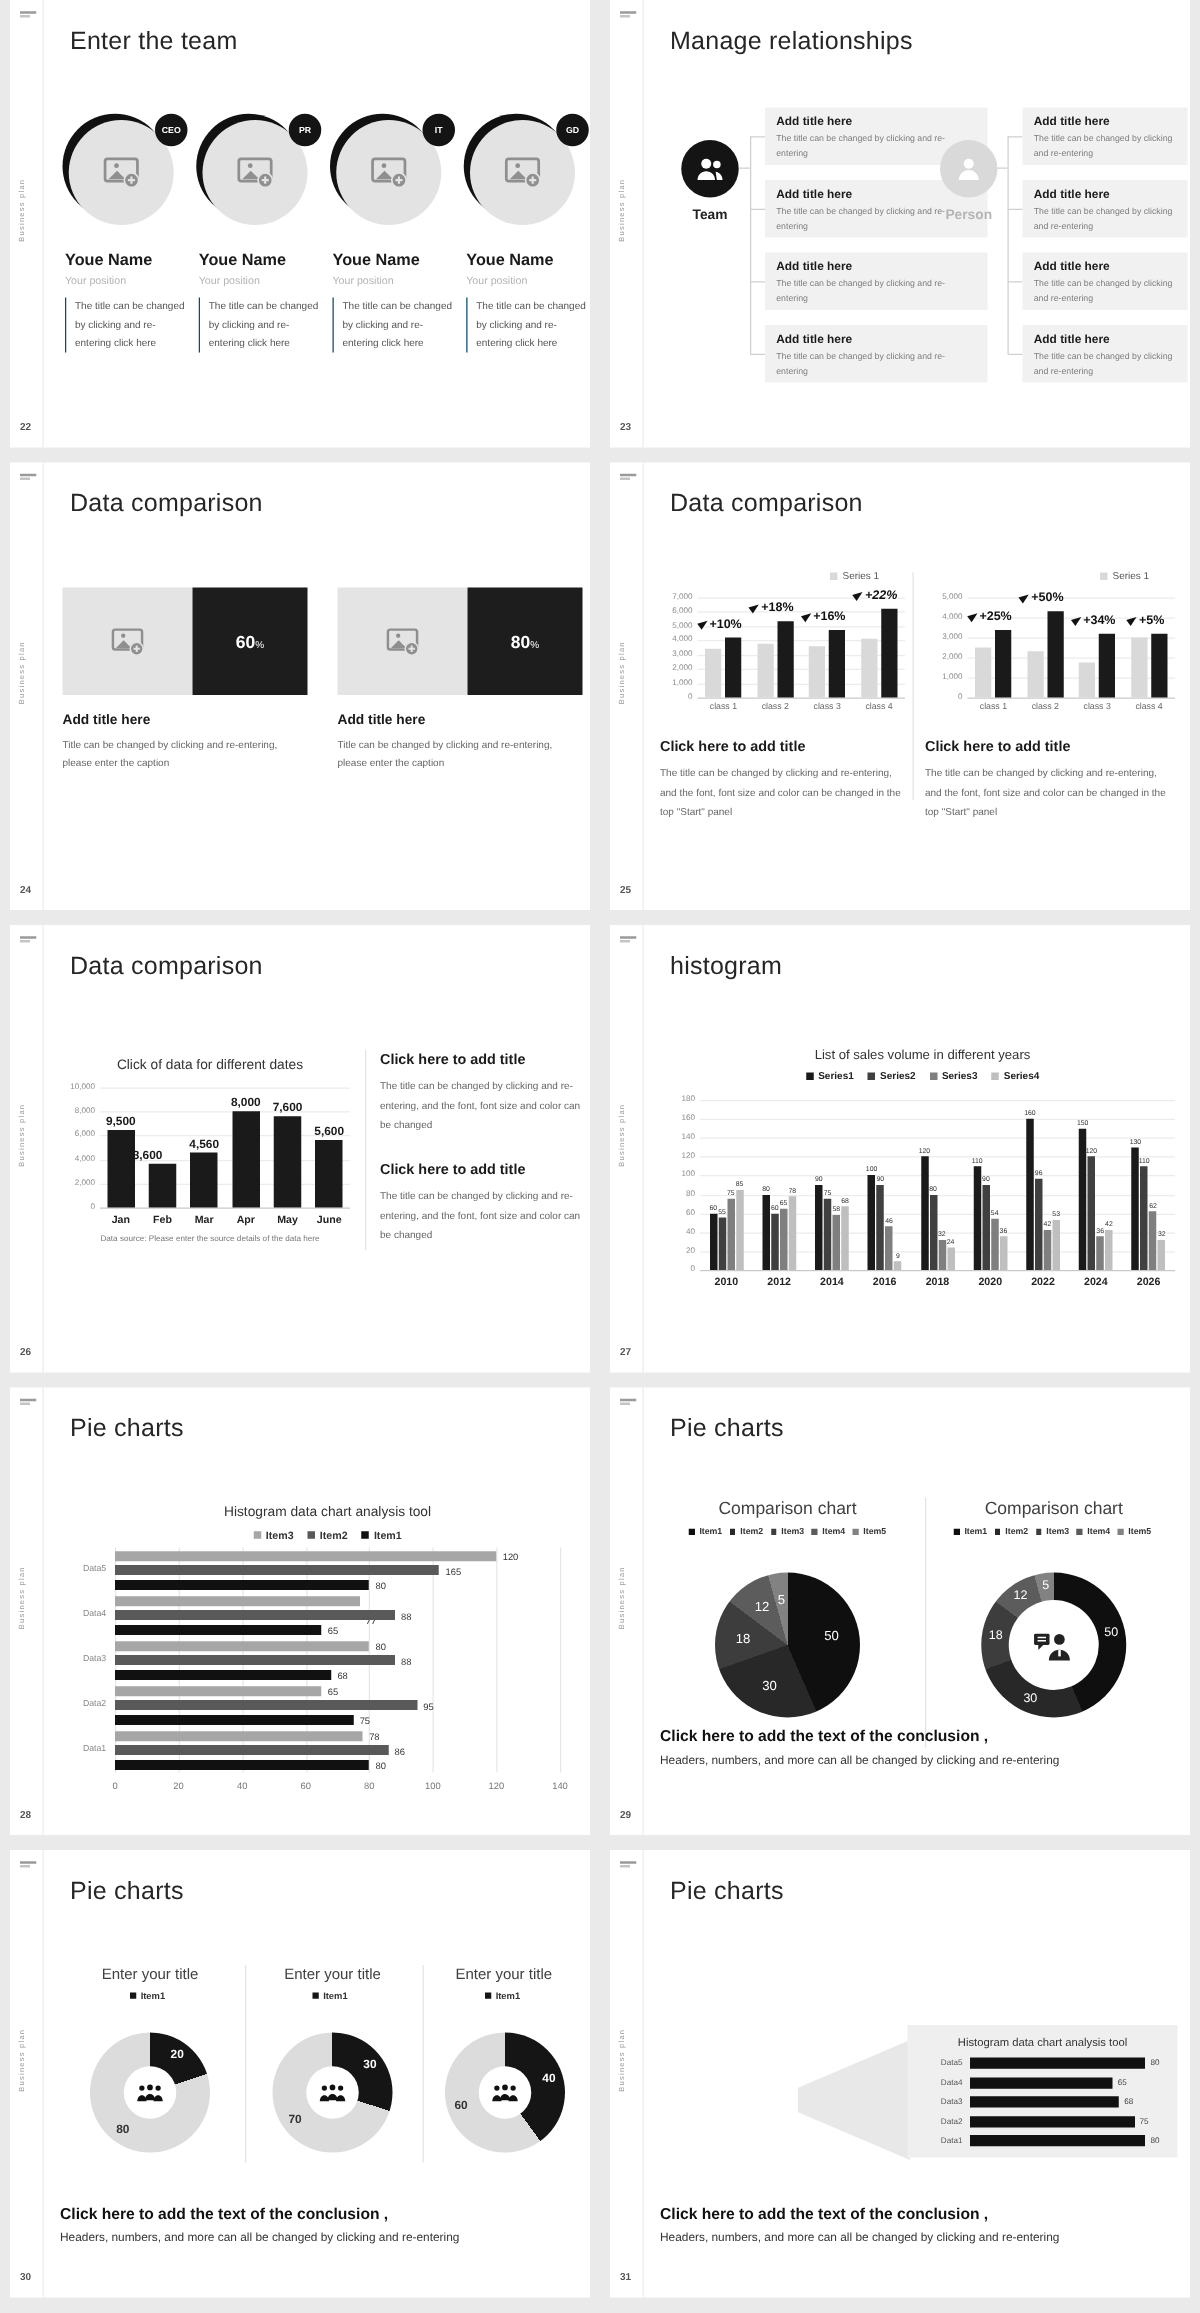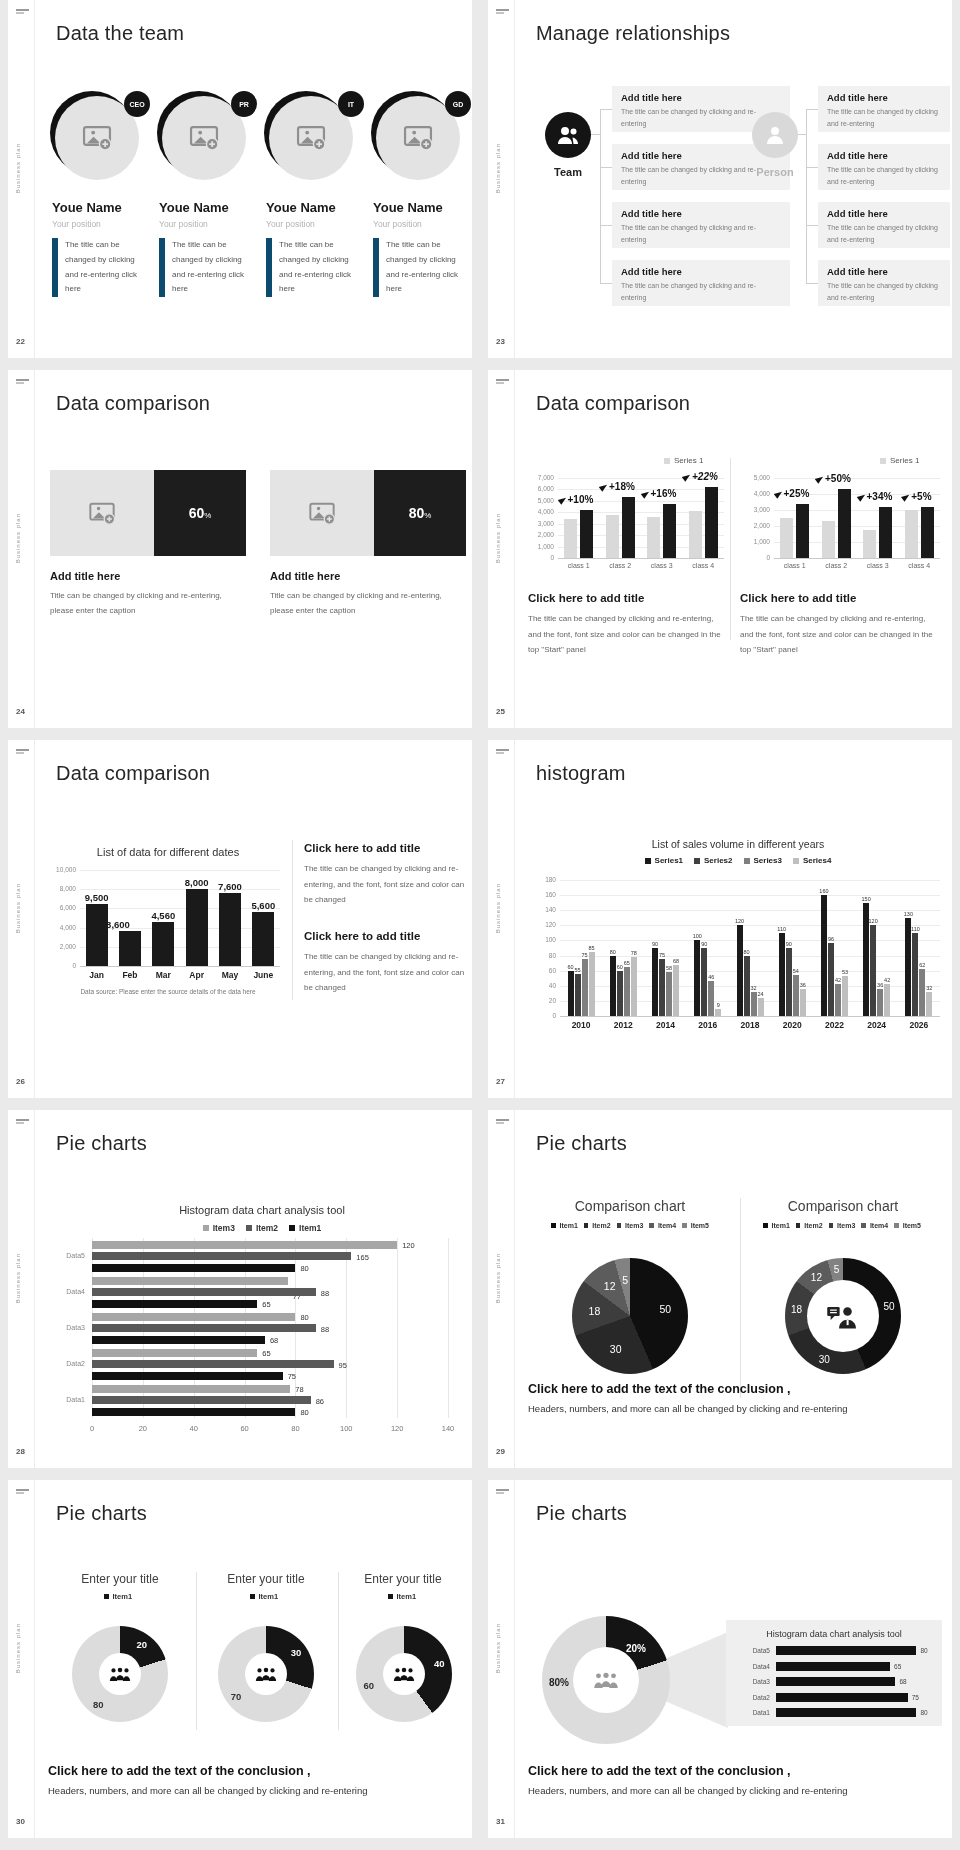--- a/index.html
+++ b/index.html
@@ -40,21 +40,21 @@
   .ctitle { position:absolute; text-align:center; color:#333; }
 
   
   .member { position:absolute; top:94px; width:100px; }
   .avwrap { position:relative; width:100%; height:90px; }
   .avshadow { position:absolute; left:-2px; top:-3px; width:84px; height:84px; border-radius:50%; background:#111; }
   .avatar { position:absolute; left:3px; top:2px; width:84px; height:84px; border-radius:50%; background:#e3e3e3; display:flex; align-items:center; justify-content:center; }
   .badge { position:absolute; right:2px; top:-3px; width:26px; height:26px; border-radius:50%; background:#141414; color:#fff; font-size:7px; font-weight:700; display:flex; align-items:center; justify-content:center; }
   .mname { margin-top:16px; font-size:13px; font-weight:700; color:#1a1a1a; }
   .mpos { margin-top:4px; font-size:8.5px; color:#b3b3b3; }
-  .mdesc { margin-top:9px; font-size:8px; color:#555; line-height:1.85; border-left:6px solid #0c4a6e; padding-left:7px; width:96px; }
+  .mdesc { margin-top:9px; font-size:8px; color:#555; line-height:1.85; border-left:1px solid #0c4a6e; padding-left:7px; width:96px; }
 
   
   .orgcircle { position:absolute; border-radius:50%; display:flex; align-items:center; justify-content:center; }
   .orglabel { position:absolute; font-size:11px; font-weight:700; color:#222; text-align:center; }
   .orgbox { position:absolute; background:#f1f1f1; padding:6px 9px 0; }
   .orgbox .bt { font-size:9.5px; font-weight:700; color:#1a1a1a; }
   .orgbox .bx { margin-top:3px; font-size:7px; color:#7d7d7d; line-height:1.65; }
   .cline { position:absolute; background:#cfcfcf; }
 
   
@@ -90,21 +90,21 @@
 <div id="canvas">
 
   <div class="slide" style="left:8px;top:0">
     <div class="brand">
         <i></i>
         <i></i>
       </div>
     <div class="stripline"></div>
     <div class="sidetext">Business plan</div>
     <div class="pagenum">22</div>
-    <div class="stitle">Data the team</div>
+    <div class="stitle">Enter the team</div>
     <div class="member" style="left:44px">
       <div class="avwrap">
         <div class="avshadow"></div>
         <div class="avatar">
             <svg width="34" height="30" viewBox="0 0 24 22">
               <rect x="2.5" y="3" width="19" height="13" rx="1.5" fill="none" stroke="#8f8f8f" stroke-width="1.6"></rect>
               <circle cx="9.2" cy="7" r="1.4" fill="#8f8f8f"></circle>
               <path d="M4.5 15 L9.5 10 L13.5 14 L15.8 11.6 L19.8 15 Z" fill="#8f8f8f"></path>
               <circle cx="18" cy="15.5" r="4.2" fill="#8f8f8f" stroke="#e3e3e3" stroke-width="1"></circle>
               <path d="M18 13.4 v4.2 M15.9 15.5 h4.2" stroke="#e3e3e3" stroke-width="1.3" fill="none"></path>
@@ -390,21 +390,21 @@
   <div class="slide" style="left:8px;top:740px">
     <div class="brand">
         <i></i>
         <i></i>
       </div>
     <div class="stripline"></div>
     <div class="sidetext">Business plan</div>
     <div class="pagenum">26</div>
     <div class="stitle">Data comparison</div>
 
-    <div class="ctitle" style="left:40px;top:106px;width:240px;font-size:11px">List of data for different dates</div>
+    <div class="ctitle" style="left:40px;top:106px;width:240px;font-size:11px">Click of data for different dates</div>
     <div class="plot" id="c26" style="left:72px;top:130px;width:200px;height:96px">
         <div class="hgrid" style="top: 96px; background: rgb(201, 201, 201);"></div>
         <div class="ytick" style="top: 92px;">0</div>
         <div class="hgrid" style="top: 76.8px;"></div>
         <div class="ytick" style="top: 72.8px;">2,000</div>
         <div class="hgrid" style="top: 57.6px;"></div>
         <div class="ytick" style="top: 53.6px;">4,000</div>
         <div class="hgrid" style="top: 38.4px;"></div>
         <div class="ytick" style="top: 34.4px;">6,000</div>
         <div class="hgrid" style="top: 19.2px;"></div>
@@ -820,34 +820,20 @@
     <div class="brand">
         <i></i>
         <i></i>
       </div>
     <div class="stripline"></div>
     <div class="sidetext">Business plan</div>
     <div class="pagenum">31</div>
     <div class="stitle">Pie charts</div>
 
     <div class="funnel" style="left:150px;top:152px;width:90px;height:96px;clip-path:polygon(0 40%,100% 0,100% 100%,0 60%)"></div>
-    <div class="pie" id="d31" style="left: 54px; top: 136px; width: 128px; height: 128px; background: conic-gradient(rgb(20, 20, 20) 0deg, rgb(20, 20, 20) 72deg, rgb(220, 220, 220) 72deg, rgb(220, 220, 220) 360deg);">
-      <div class="inner" style="width:66px;height:66px">
-        <svg width="30" height="19" viewBox="0 0 32 20" fill="#9a9a9a">
-            <circle cx="8" cy="5" r="2.6"></circle>
-            <circle cx="16" cy="4.4" r="2.8"></circle>
-            <circle cx="24" cy="5" r="2.6"></circle>
-            <path d="M3.5 18c0-3.2 2-5.8 4.5-5.8s4.5 2.6 4.5 5.8z"></path>
-            <path d="M11 17c0-3.5 2.2-6.2 5-6.2s5 2.7 5 6.2z"></path>
-            <path d="M19.5 18c0-3.2 2-5.8 4.5-5.8s4.5 2.6 4.5 5.8z"></path>
-          </svg>
-      </div>
-    <div class="plab" style="left: 94px; top: 32px; color: rgb(255, 255, 255); font-size: 10px; font-weight: 700;">20%</div>
-        <div class="plab" style="left: 17px; top: 66px; color: rgb(34, 34, 34); font-size: 10px; font-weight: 700;">80%</div>
-      </div>
 
     <div class="panel31" style="left:238px;top:140px;width:216px;height:106px">
       <div class="p31title">Histogram data chart analysis tool</div>
       <div class="plot" id="p31" style="left:10px;top:26px;width:196px;height:76px">
           <div class="r31lab" style="left: 0px; top: 1px;">Data5</div>
           <div class="r31bar" style="left: 40px; top: 0px; width: 140.444px; background: rgb(17, 17, 17);"></div>
           <div class="r31val" style="left: 184.444px; top: 1px;">80</div>
           <div class="r31lab" style="left: 0px; top: 16.5px;">Data4</div>
           <div class="r31bar" style="left: 40px; top: 15.5px; width: 114.111px; background: rgb(17, 17, 17);"></div>
           <div class="r31val" style="left: 158.111px; top: 16.5px;">65</div>

